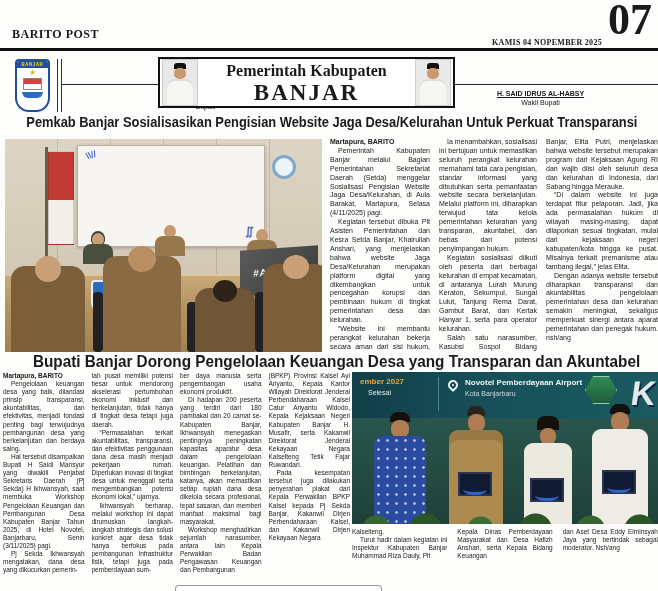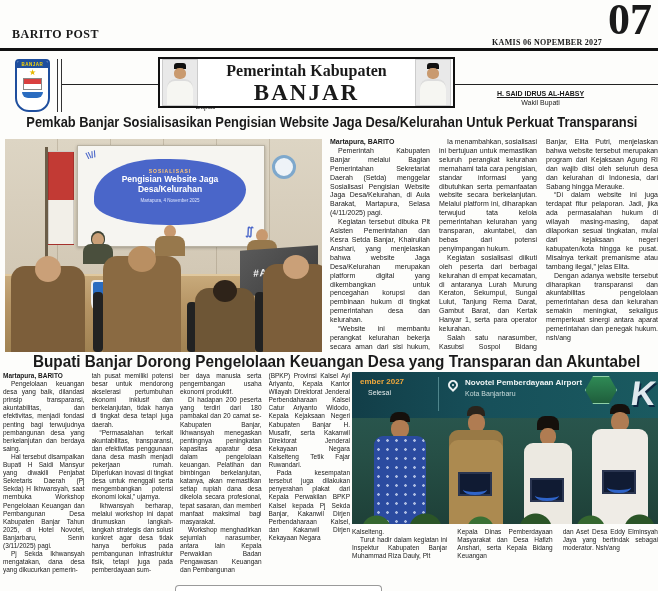--- a/index.html
+++ b/index.html
@@ -145,21 +145,21 @@
   .cutbox{position:absolute;left:175px;top:585px;width:205px;height:7px;
           border:1px solid #9a9a9a;border-bottom:none;border-radius:4px 4px 0 0;background:#fff;}
 </style>
 </head>
 <body>
 
 <div class="page">
 
   <div class="brand">BARITO POST</div>
   <div class="pagenum">07</div>
-  <div class="edition">KAMIS 06 NOPEMBER 2027</div>
+  <div class="edition">KAMIS 04 NOPEMBER 2025</div>
   <div class="toprule"></div>
 
   <div class="crest">
     <div class="band">BANJAR</div>
     <div class="star">★</div>
     <div class="emb"></div>
     <div class="wave"></div>
   </div>
   <div class="dvline"></div>
   <div class="hline l"></div>
@@ -194,26 +194,20 @@
 
   <div class="headline h1">Pemkab Banjar Sosialisasikan Pengisian Website Jaga Desa/Kelurahan Untuk Perkuat Transparansi</div>
 
   <div class="photo1">
     <div class="panels"></div>
     <div class="p1flag">
         <div class="cloth"></div>
       </div>
     <div class="p1screen">
       <div class="p1doodle">\\//</div>
-      <div class="p1blob">
-        <div class="lab">SOSIALISASI</div>
-        <div class="tt">Pengisian Website Jaga</div>
-        <div class="tt">Desa/Kelurahan</div>
-        <div class="dt">Martapura, 4 November 2025</div>
-      </div>
       <div class="p1squig">∬</div>
     </div>
     <div class="p1logo"></div>
     <div class="sit sit1">
         <div class="hj"></div>
         <div class="hd"></div>
         <div class="bd"></div>
       </div>
     <div class="sit sit2">
         <div class="hd"></div>

